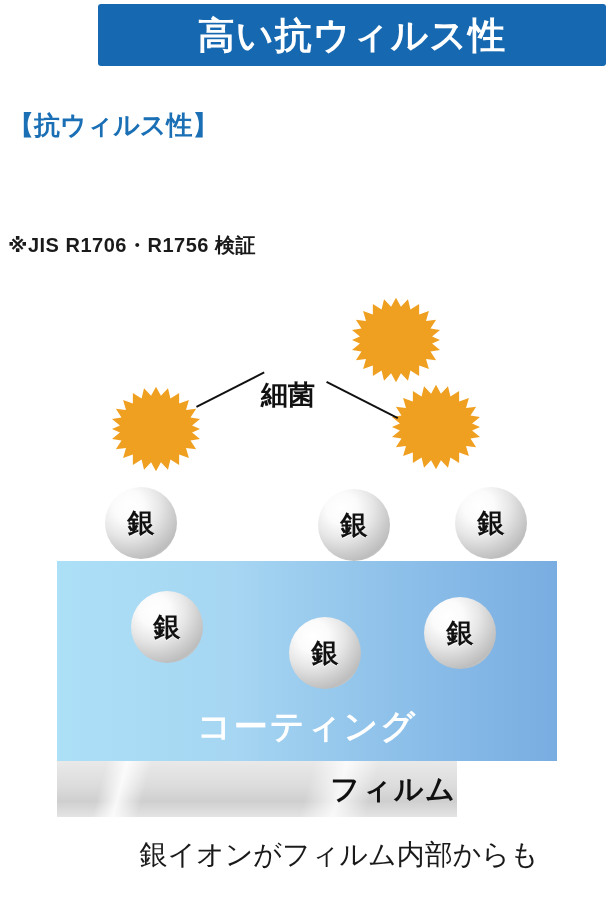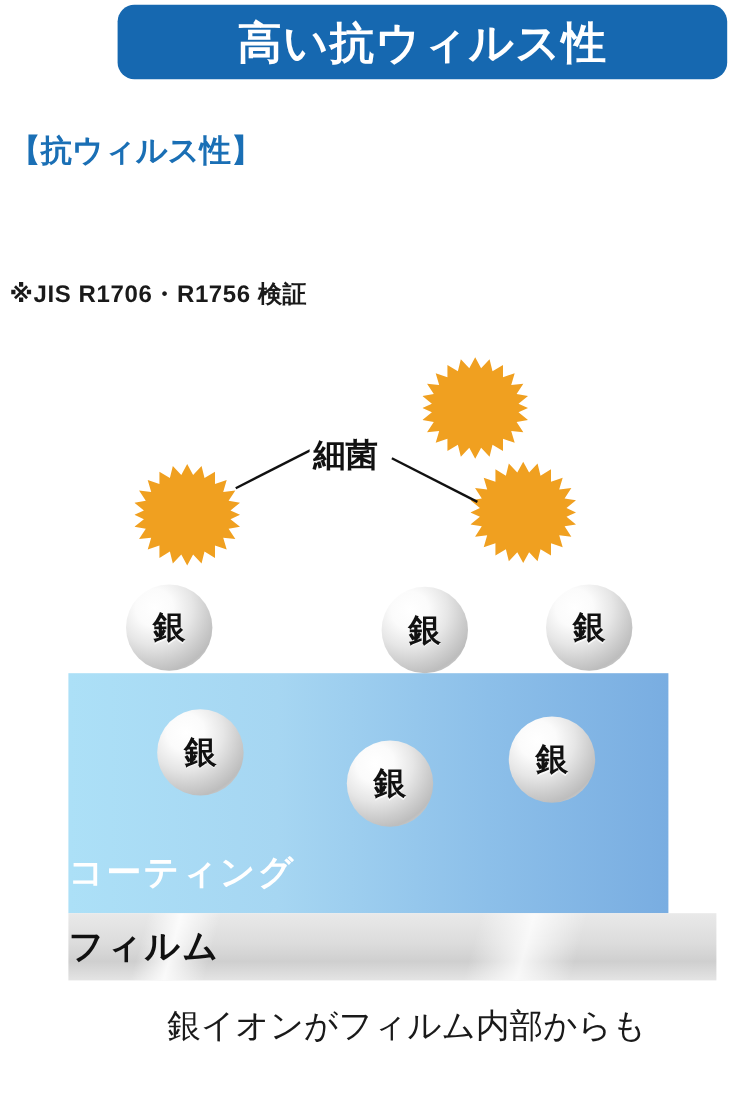--- a/index.html
+++ b/index.html
@@ -16,21 +16,21 @@
   }
 
   
   .banner {
     position: absolute;
     left: 98px;
     top: 4px;
     width: 508px;
     height: 62px;
     background: #1668b0;
-    border-radius: 14px;
+    border-radius: 3px;
     display: flex;
     align-items: center;
     justify-content: center;
     box-sizing: border-box;
   }
   .banner-title {
     color: #ffffff;
     font-size: 37px;
     font-weight: bold;
     letter-spacing: 1px;
@@ -90,21 +90,21 @@
   }
   .leader-right {
     left: 327px;
     top: 381px;
     width: 80px;
     transform: rotate(27deg);
   }
   .bacteria-label {
     position: absolute;
     left: 258px;
-    top: 364px;
+    top: 380px;
     font-size: 27px;
     font-weight: bold;
     color: #111111;
     line-height: 1;
     background: #ffffff;
     padding: 2px 3px;
     white-space: nowrap;
   }
 
   
@@ -114,46 +114,47 @@
     top: 561px;
     width: 500px;
     height: 200px;
     background: linear-gradient(to right, #ace0f7 0%, #a6d6f2 35%, #8cbfe9 70%, #79ade1 100%);
   }
   .coating-label {
     position: absolute;
     left: 0;
     right: 0;
     bottom: 18px;
+    text-align: center;
     color: #ffffff;
-    font-size: 29px;
+    font-size: 34px;
     font-weight: bold;
     letter-spacing: 2px;
     line-height: 1;
   }
 
   
   .film {
     position: absolute;
     left: 57px;
     top: 761px;
-    width: 540px;
+    width: 400px;
     height: 56px;
     background:
       linear-gradient(105deg,
         rgba(255,255,255,0) 12%,
         rgba(255,255,255,0.85) 17%,
         rgba(255,255,255,0) 23%,
         rgba(255,255,255,0) 62%,
         rgba(255,255,255,0.8) 70%,
         rgba(255,255,255,0) 78%),
       linear-gradient(to bottom, #e9e9e9 0%, #dcdcdc 45%, #cfcfcf 72%, #e4e4e4 100%);
     display: flex;
     align-items: center;
-    justify-content: flex-start;
+    justify-content: flex-end;
   }
   .film-label {
     color: #111111;
     font-size: 29px;
     font-weight: bold;
     letter-spacing: 2px;
     line-height: 1;
   }
 
   

